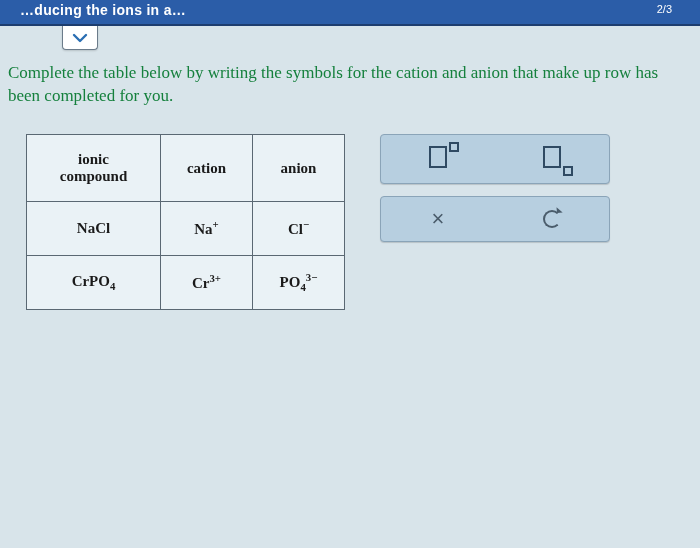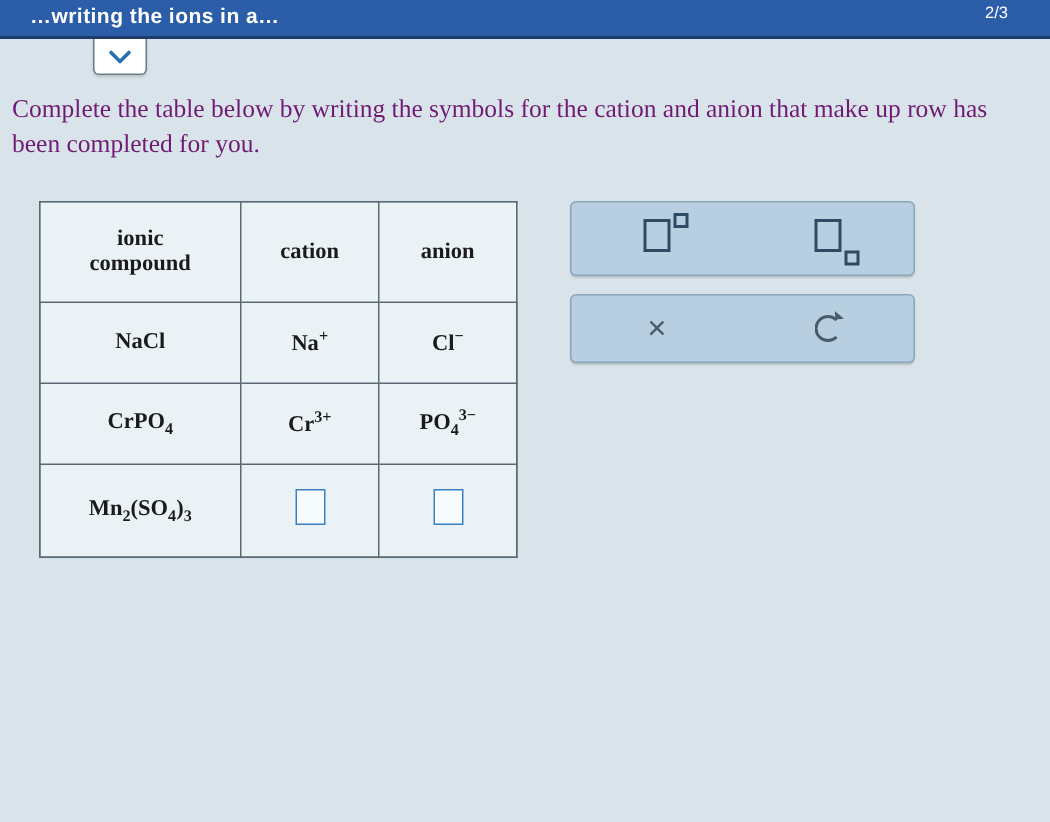--- a/index.html
+++ b/index.html
@@ -31,21 +31,21 @@
     background: #fff;
     border: 1px solid #6b7b8a;
     border-top: none;
     border-radius: 0 0 4px 4px;
     display: flex; align-items: center; justify-content: center;
     box-shadow: 0 1px 2px rgba(0,0,0,.15);
   }
   .instruction {
     position: absolute; top: 62px; left: 8px; right: 8px;
     font-size: 17px; line-height: 1.35;
-    color: #701a75;
+    color: #15803d;
   }
   .table-wrap {
     position: absolute; top: 134px; left: 26px;
   }
   table.ionic {
     border-collapse: collapse;
     background: #eaf2f6;
     box-shadow: inset 0 0 0 1px #5a6873;
   }
   table.ionic th, table.ionic td {
@@ -117,21 +117,21 @@
   .reset-icon::after{
     content:""; position:absolute; top:-3px; right:-2px;
     border:4px solid transparent; border-top-color:#4a5c6b;
     transform: rotate(40deg);
   }
 </style>
 </head>
 <body>
 
 <div class="topbar">
-  <span class="topbar-left">…writing the ions in a…</span>
+  <span class="topbar-left">…ducing the ions in a…</span>
   <span class="topbar-right">2/3</span>
 </div>
 
 <div class="dropdown-tab">
   <svg width="16" height="12" viewBox="0 0 16 12">
     <polyline points="2,3 8,9 14,3" fill="none" stroke="#2b6fb3" stroke-width="2.4" stroke-linecap="round" stroke-linejoin="round"></polyline>
   </svg>
 </div>
 
 <div class="instruction">Complete the table below by writing the symbols for the cation and anion that make up row has been completed for you.</div>
@@ -149,25 +149,20 @@
         <tr>
           <td class="col-comp"><span class="chem">NaCl</span></td>
           <td class="col-cat"><span class="chem">Na<sup>+</sup></span></td>
           <td class="col-an"><span class="chem">Cl<sup>−</sup></span></td>
         </tr>
         <tr>
           <td class="col-comp"><span class="chem">CrPO<sub>4</sub></span></td>
           <td class="col-cat"><span class="chem">Cr<sup>3+</sup></span></td>
           <td class="col-an"><span class="chem">PO<sub>4</sub><sup>3−</sup></span></td>
         </tr>
-        <tr>
-          <td class="col-comp"><span class="chem">Mn<sub>2</sub>(SO<sub>4</sub>)<sub>3</sub></span></td>
-          <td class="col-cat"><span class="blank"></span></td>
-          <td class="col-an"><span class="blank"></span></td>
-        </tr>
       </tbody>
   </table>
 </div>
 
 <div class="tool-panel">
   <div class="tool-row1">
     <span class="template-btn">
       <span class="tmpl-box tplA">
         <span class="bigbox"></span><span class="smallbox"></span>
       </span>

